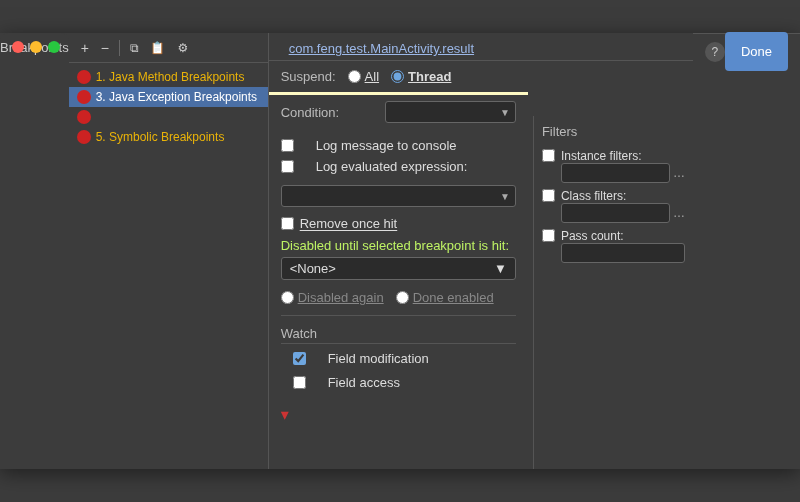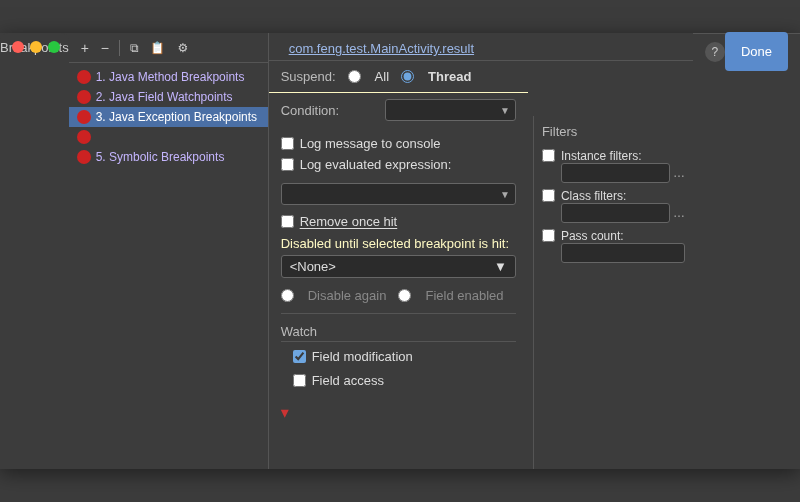--- a/index.html
+++ b/index.html
@@ -92,21 +92,21 @@
     .bp-list {
       flex: 1;
       overflow-y: auto;
       padding: 4px 0;
     }
     .bp-item {
       display: flex;
       align-items: center;
       padding: 3px 8px;
       cursor: pointer;
-      color: #c4b5fd;
+      color: #eab308;
       font-size: 12px;
       gap: 5px;
     }
     .bp-item.selected {
       background: #4a6fa5;
       color: #fff;
     }
     .bp-icon {
       width: 14px;
       height: 14px;
@@ -136,38 +136,39 @@
       color: #9cb8e8;
       font-size: 13px;
       text-decoration: underline;
       margin-left: 8px;
     }
     .options-row {
       display: flex;
       align-items: flex-start;
       padding: 8px 12px;
       gap: 12px;
-      border-bottom: 1px solid #fef9c3;
+      border-bottom: 3px solid #fef9c3;
     }
     .options-label {
       color: #bbb;
       font-size: 13px;
     }
     .radio-group {
       display: flex;
       align-items: center;
       gap: 12px;
     }
     .radio-option {
       display: flex;
       align-items: center;
-      gap: 14px;
-      color: #ddd;
-      font-size: 13px;
-      cursor: pointer;
+      gap: 4px;
+      color: #ddd;
+      font-size: 13px;
+      cursor: pointer;
+      text-decoration: underline;
     }
     .radio-input {
       accent-color: #6ea6e0;
       cursor: pointer;
     }
     .condition-row {
       display: flex;
       align-items: center;
       padding: 6px 12px;
       gap: 24px;
@@ -190,21 +191,21 @@
     .dropdown-arrow {
       color: #aaa;
       font-size: 10px;
     }
     .section {
       padding: 6px 12px;
     }
     .checkbox-row {
       display: flex;
       align-items: center;
-      gap: 6px;
+      gap: 22px;
       padding: 3px 0;
       color: #ddd;
       font-size: 13px;
     }
     .checkbox-row input[type=checkbox] {
       accent-color: #6ea6e0;
       cursor: pointer;
     }
     .log-input-container {
       display: flex;
@@ -237,21 +238,21 @@
       color: #ddd;
       font-size: 13px;
     }
     .remove-row input[type=checkbox] {
       accent-color: #6ea6e0;
     }
     .disabled-section {
       padding: 4px 12px;
     }
     .disabled-label {
-      color: #fef9c3;
+      color: #bef264;
       font-size: 13px;
       margin-bottom: 4px;
     }
     .none-dropdown {
       display: flex;
       align-items: center;
       background: #2b2b2b;
       border: 1px solid #666;
       border-radius: 3px;
       padding: 3px 8px;
@@ -386,24 +387,20 @@
         <div class="toolbar-sep"></div>
         <button class="toolbar-btn" style="font-size:12px;">⧉</button>
         <button class="toolbar-btn" style="font-size:12px;">📋</button>
         <button class="toolbar-btn" style="font-size:12px;">⚙</button>
       </div>
 
       <div class="bp-list">
         <div class="bp-item">
           <div class="bp-icon red-circle"></div>
           <span>1. Java Method Breakpoints</span>
-        </div>
-        <div class="bp-item">
-          <div class="bp-icon red-circle"></div>
-          <span>2. Java Field Watchpoints</span>
         </div>
         <div class="bp-item selected">
           <div class="bp-icon red-circle"></div>
           <span>3. Java Exception Breakpoints</span>
         </div>
         <div class="bp-item">
           <div class="bp-icon red-circle"></div>
         </div>
         <div class="bp-item">
           <div class="bp-icon red-circle"></div>
@@ -470,25 +467,25 @@
             <div class="disabled-label">Disabled until selected breakpoint is hit:</div>
             <div class="none-dropdown">
               <span>&lt;None&gt;</span>
               <span>▼</span>
             </div>
           </div>
 
           <div class="after-hit-row">
             <label class="radio-option" style="color:#888;">
               <input type="radio" name="after" class="radio-input" style="">
-              <span>Disable again</span>
+              <span>Disabled again</span>
             </label>
             <label class="radio-option" style="color:#888;">
               <input type="radio" name="after" class="radio-input" style="">
-              <span>Field enabled</span>
+              <span>Done enabled</span>
             </label>
           </div>
 
           <div class="divider"></div>
 
           <div class="watch-section">
             <div class="watch-label">Watch</div>
             <label class="checkbox-row" style="padding-left: 12px;">
               <input type="checkbox" checked="" style="">
               <span>Field modification</span>

